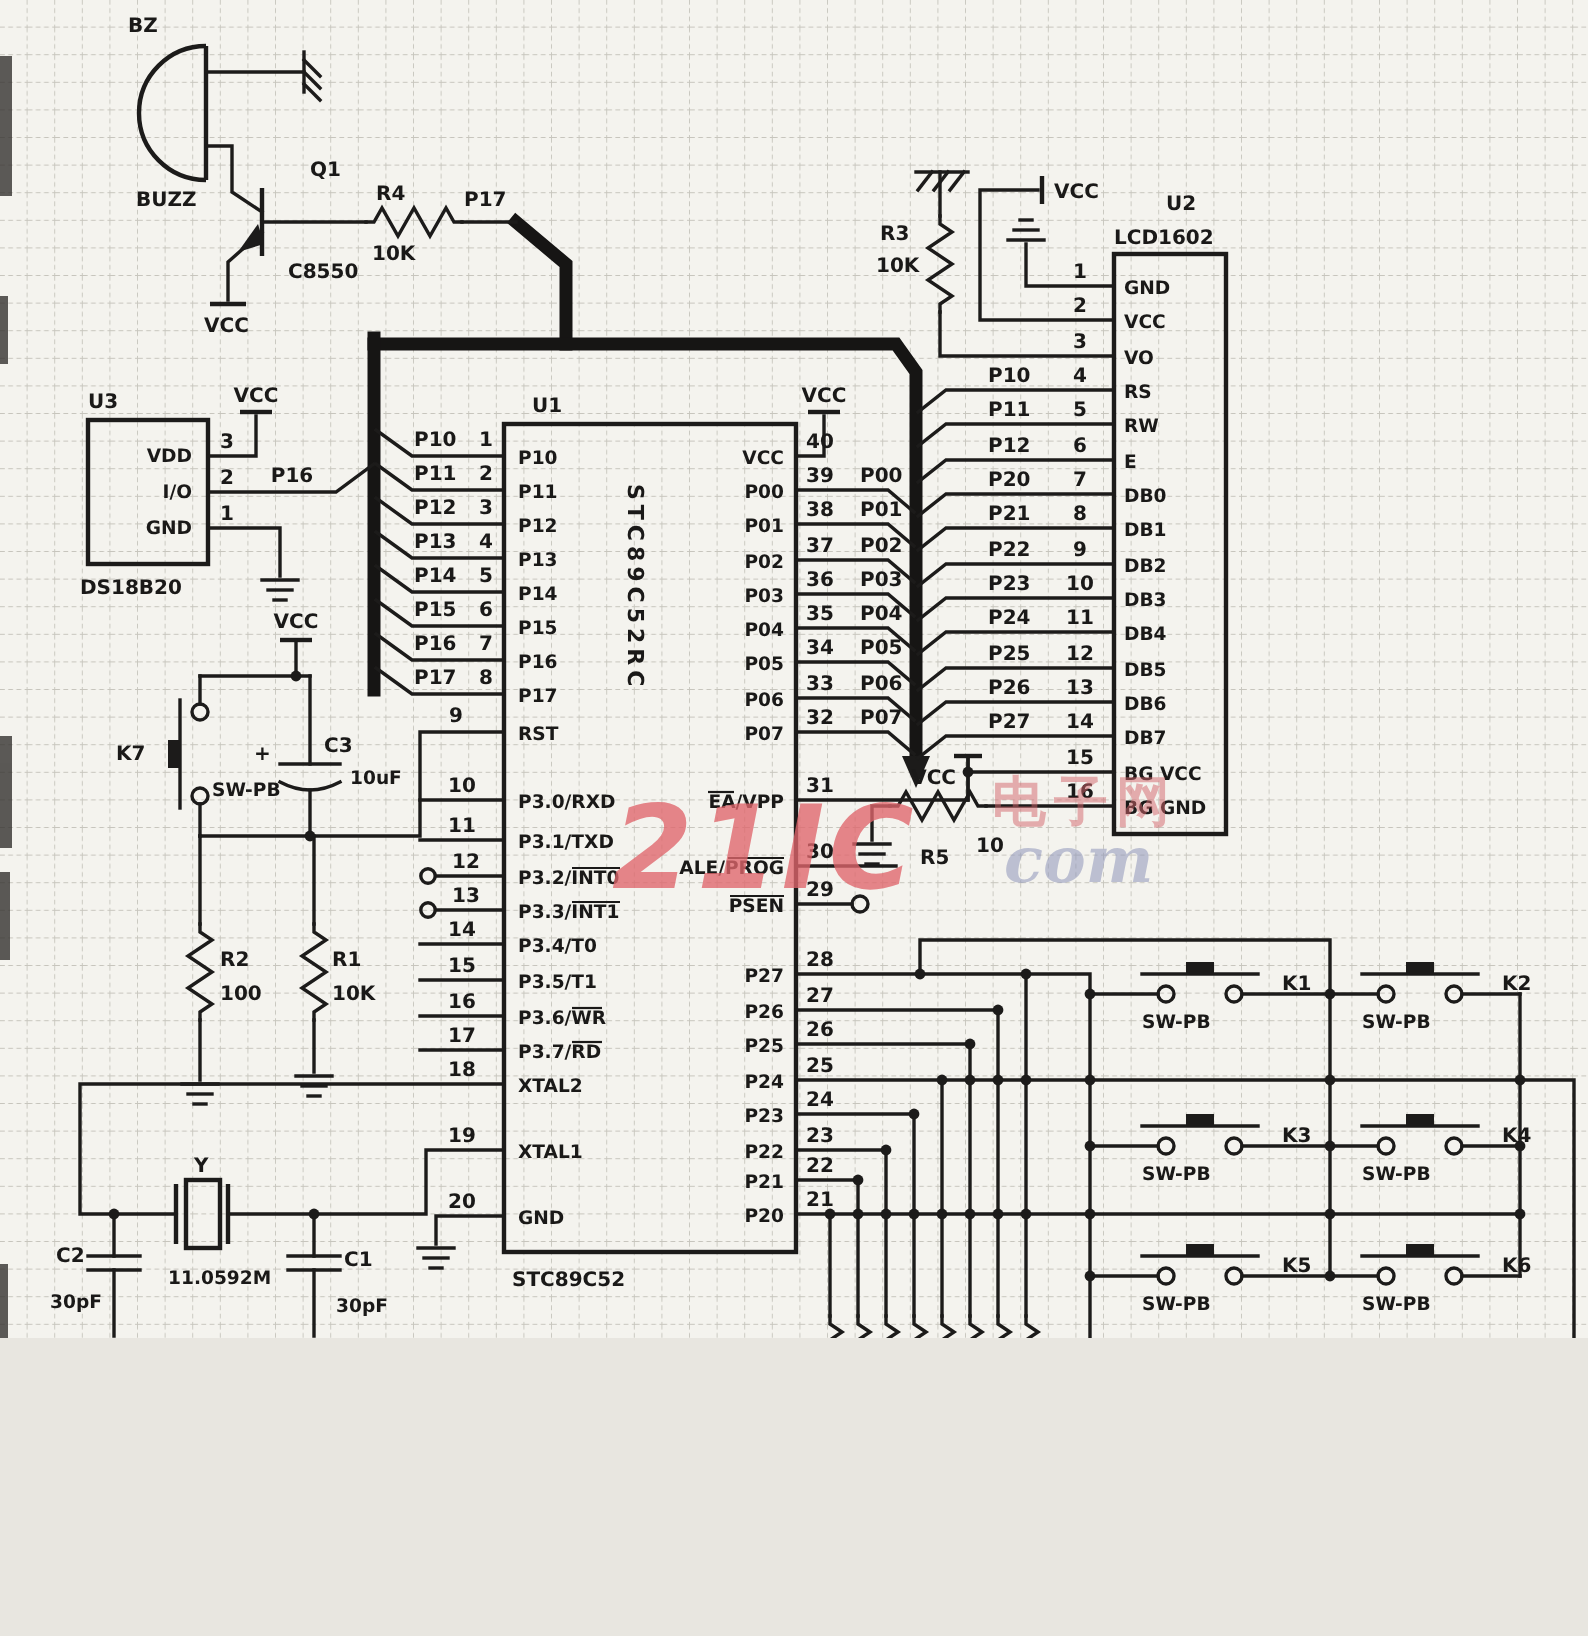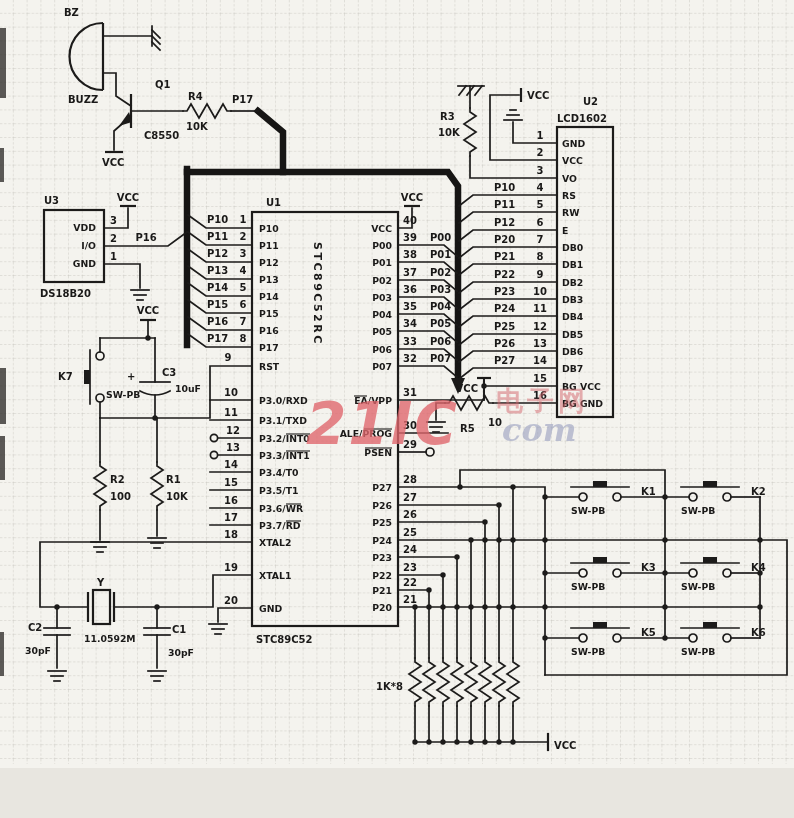--- a/index.html
+++ b/index.html
@@ -1,16 +1,16 @@
 <!DOCTYPE html>
 <html><head>
 <meta charset="utf-8">
 <style>
   html,body{margin:0;padding:0;background:#e8e6e0;}
-  .page{position:relative;width:794px;height:768px;background:#f4f3ee;overflow:hidden;}
+  .page{position:relative;width:794px;height:669px;background:#f4f3ee;overflow:hidden;}
   svg{position:absolute;left:0;top:0;}
   text{fill:#1a1918;font-family:"DejaVu Sans",sans-serif;font-weight:bold;}
   .t10{font-size:10px;}
   .t9{font-size:9.3px;}
   .t11{font-size:11px;letter-spacing:2.5px;}
   .cap{font-size:26px;}
   .wmbig{font-size:58px;font-style:italic;fill:#e0666c;opacity:.78;letter-spacing:2px;}
   .wmcn{font-size:27px;fill:#d4666c;opacity:.5;letter-spacing:4px;}
   .wmlat{font-size:32px;font-style:italic;font-family:"DejaVu Serif",serif;fill:#8f96ba;opacity:.55;}
   .w{stroke:#1c1b1a;stroke-width:1.7;fill:none;stroke-linecap:square;}

